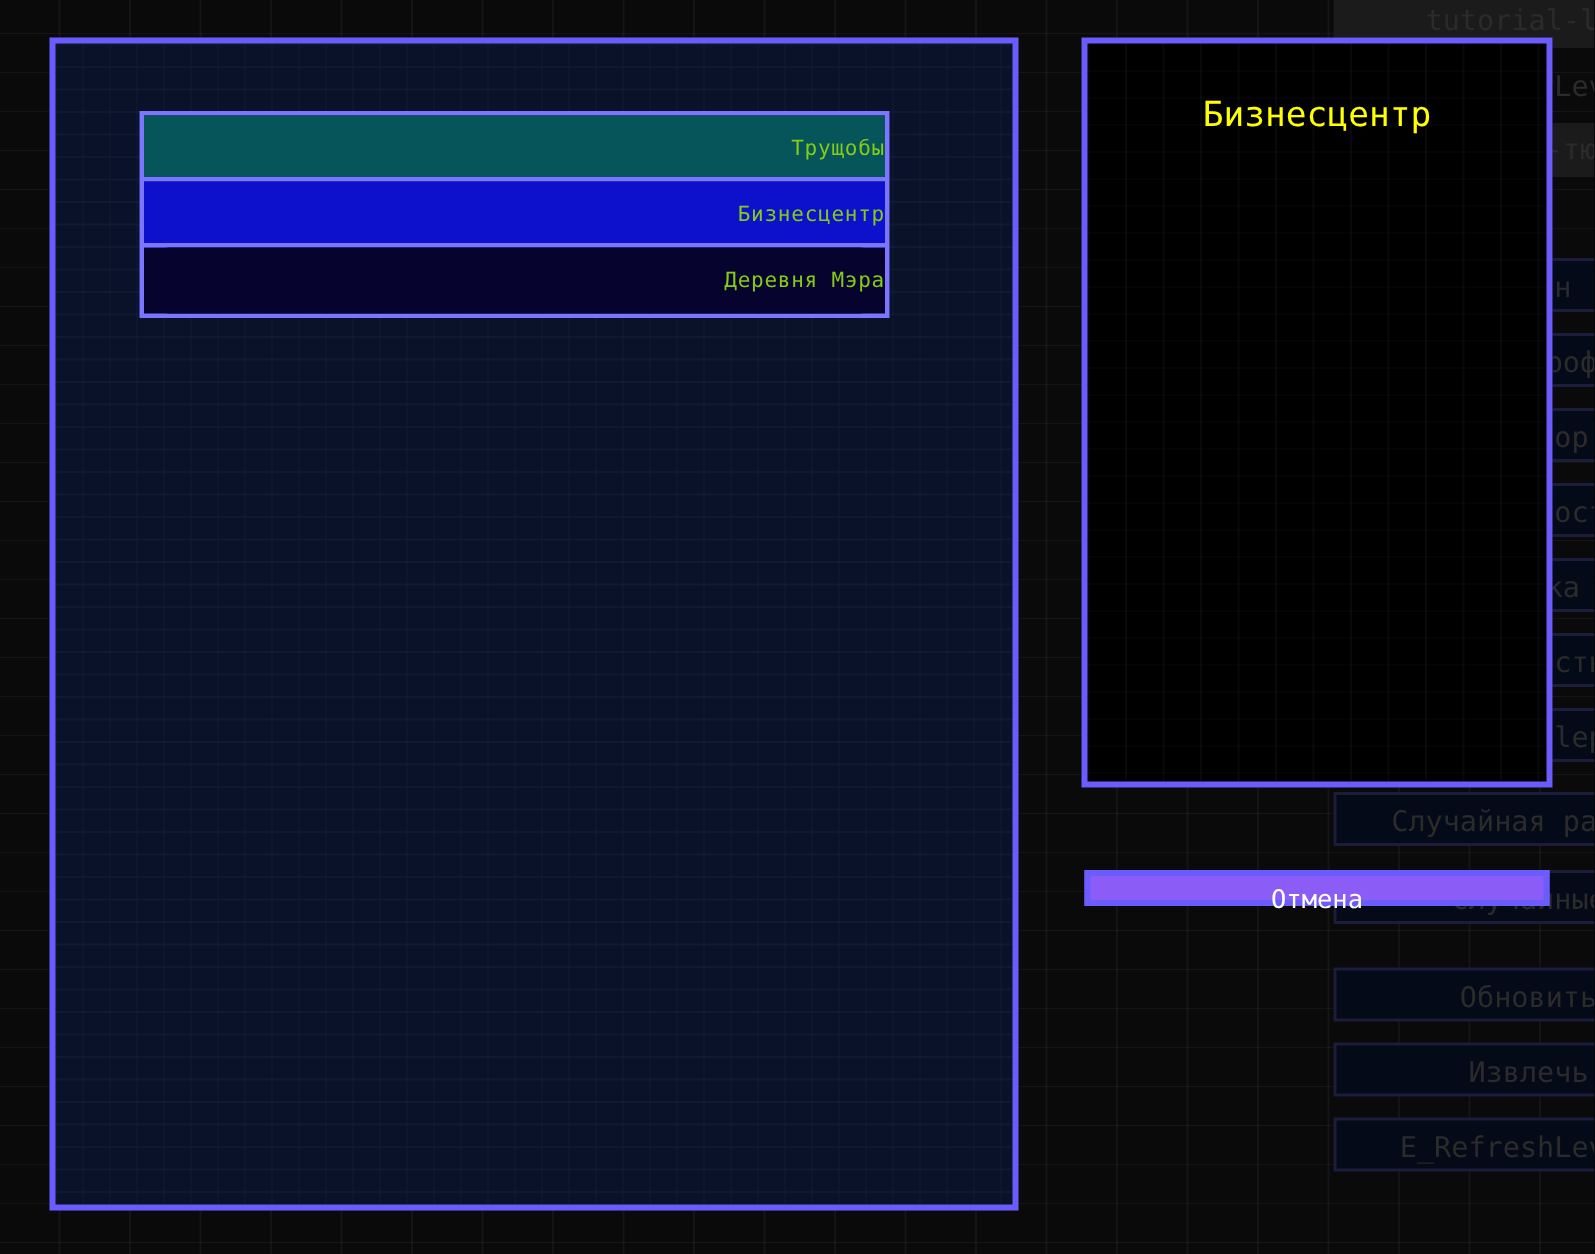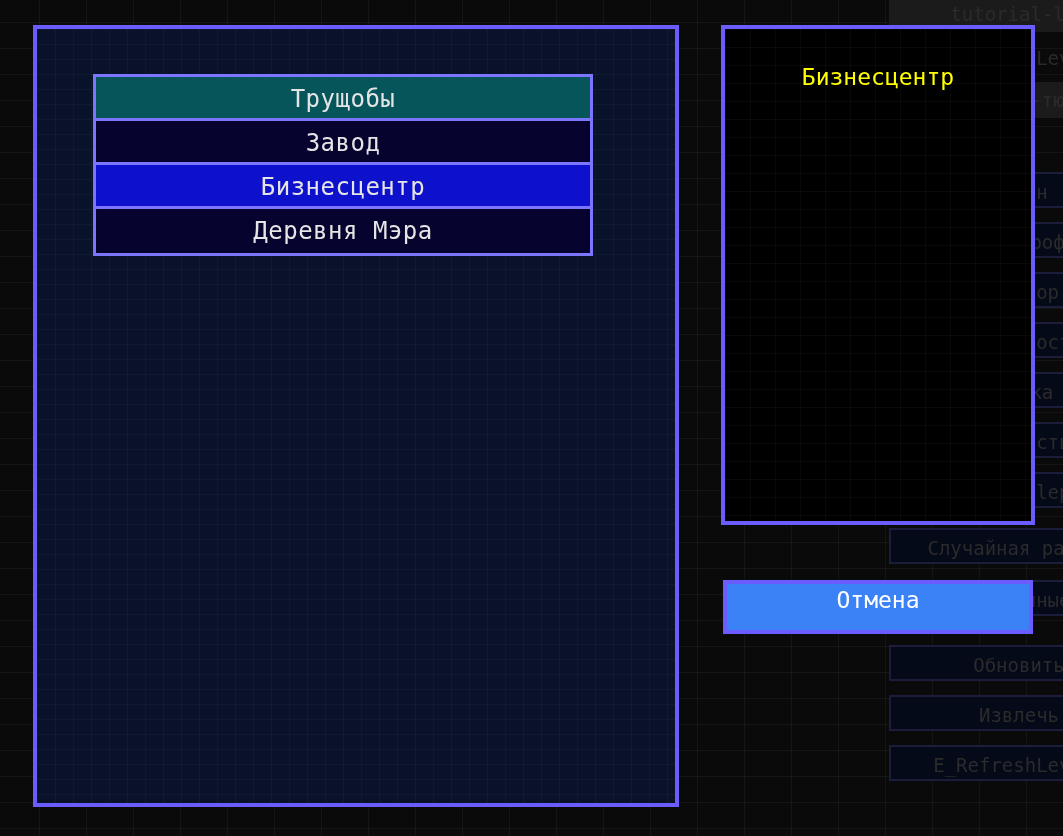--- a/index.html
+++ b/index.html
@@ -84,23 +84,23 @@
     top: 45px;
     width: 500px;
     box-sizing: border-box;
     border: 3px solid #7b75ff;
     background: #06042e;
   }
   .level-item {
     height: 44px;
     line-height: 44px;
     box-sizing: border-box;
-    text-align: center;
-    color: #e5e5e5;
-    font-size: 24px;
+    text-align: right;
+    color: #84cc16;
+    font-size: 14px;
     letter-spacing: 0.5px;
     background: #06042e;
     border-bottom: 3px solid #7b75ff;
     white-space: nowrap;
     overflow: hidden;
   }
   .level-item:last-child { border-bottom: none; border-radius: 17px; }
   .level-item.hover   { background: #05555a; }
   .level-item.selected{ background: #0d11cc; }
 
@@ -129,26 +129,26 @@
     font-size: 23px;
     white-space: nowrap;
   }
 
   
   #cancel-button {
     position: absolute;
     left: 723px;
     top: 580px;
     width: 310px;
-    height: 54px;
+    height: 24px;
     box-sizing: border-box;
     border: 4px solid #6a5cff;
-    background: #3b82f6;
+    background: #8b5cf6;
     color: #ffffff;
-    font-size: 23px;
+    font-size: 17px;
     line-height: 32px;
     text-align: center;
     white-space: nowrap;
   }
 </style>
 </head>
 <body>
 
 <div id="backdrop"></div>
 
@@ -166,21 +166,20 @@
     <div class="bg-strip boxed" style="top: 528px;">Случайная расста</div>
     <div class="bg-strip boxed" style="top: 580px;">Случайные</div>
     <div class="bg-strip boxed" style="top: 645px;">Обновить</div>
     <div class="bg-strip boxed" style="top: 695px;">Извлечь</div>
     <div class="bg-strip boxed" style="top: 745px;">E_RefreshLevels</div>
   </div>
 
 <div id="left-panel">
   <div id="level-list">
       <div class="level-item hover">Трущобы</div>
-      <div class="level-item">Завод</div>
       <div class="level-item selected">Бизнесцентр</div>
       <div class="level-item">Деревня Мэра</div>
     </div>
 </div>
 
 <div id="modal-panel">
   <div id="modal-title">Бизнесцентр</div>
 </div>
 
 <div id="cancel-button">Отмена</div>

